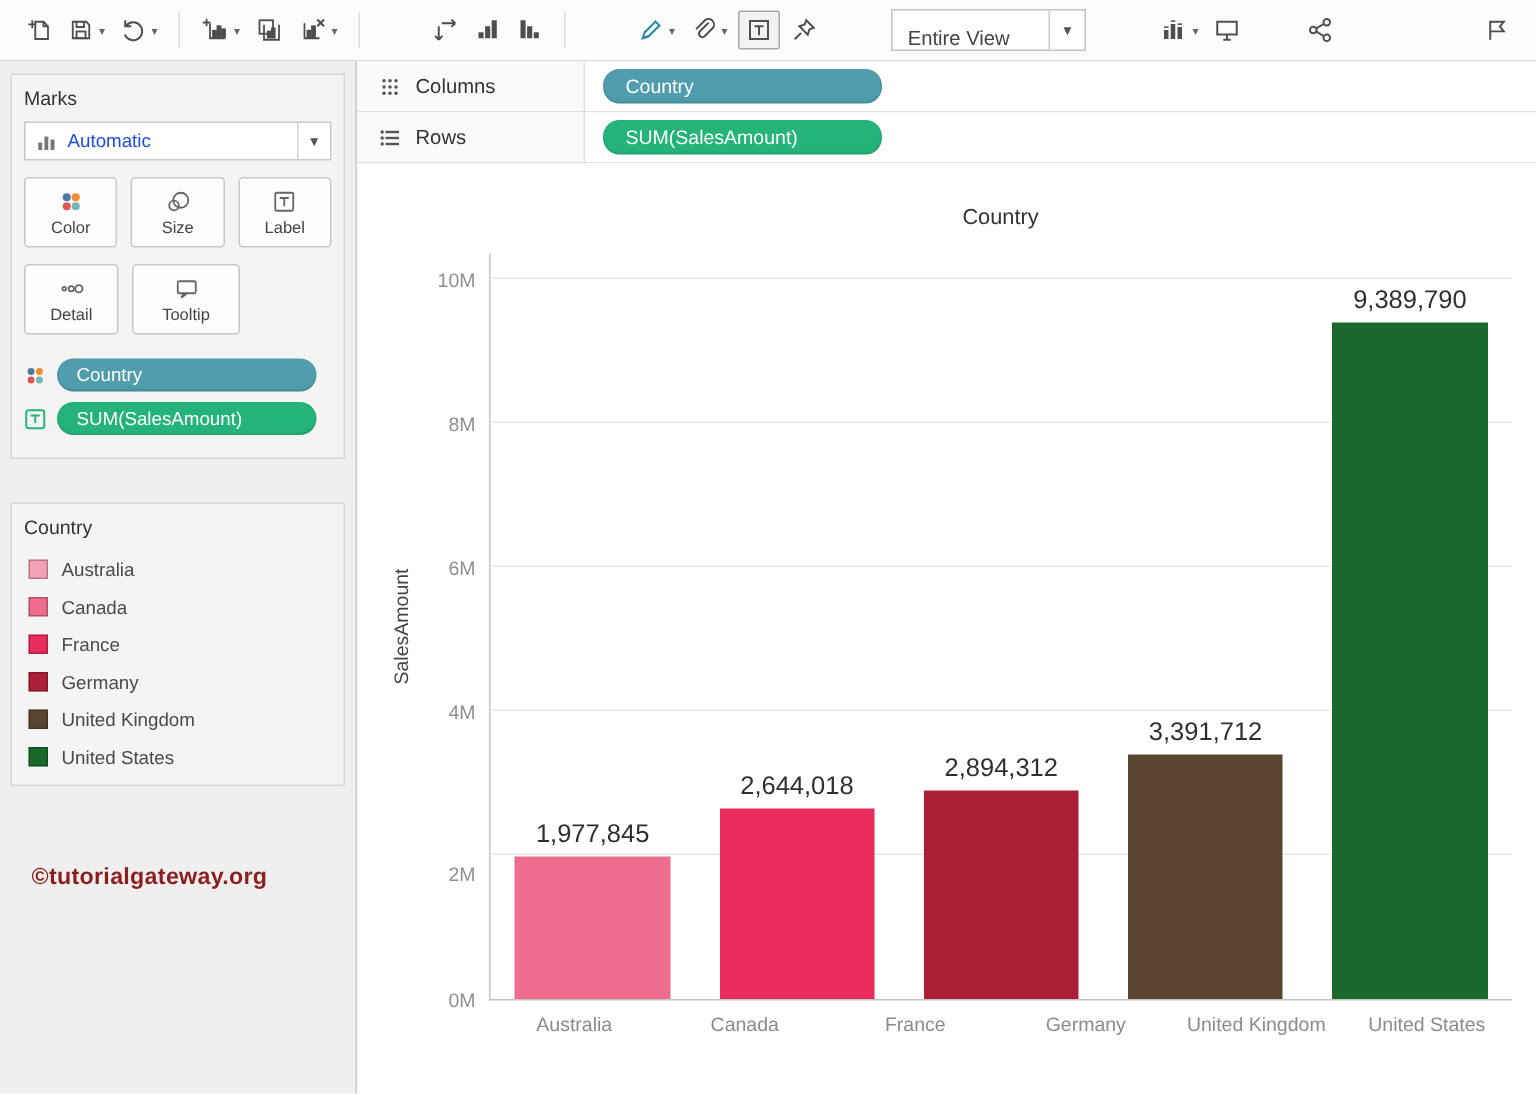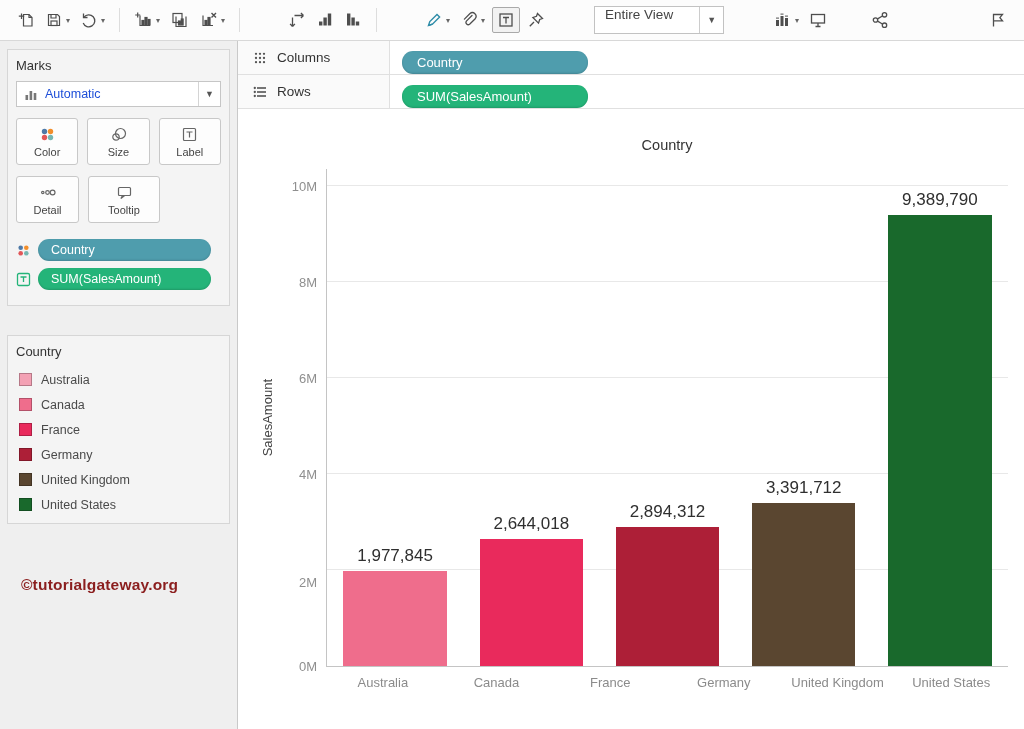--- a/index.html
+++ b/index.html
@@ -8,21 +8,21 @@
   .app { width: 1024px; height: 729px; display: flex; flex-direction: column; }
 
   
   .toolbar { height: 41px; background: #fcfcfc; border-bottom: 1px solid #d8d8d8; display: flex; align-items: center; padding: 0 12px; flex-shrink: 0; }
   .tb-btn { display: flex; align-items: center; padding: 4px 3px; margin: 0 2px; border-radius: 2px; cursor: default; }
   .tb-btn svg { display: block; }
   .tb-caret { font-size: 8px; color: #666; margin-left: 3px; }
   .tb-divider { width: 1px; height: 24px; background: #ddd; margin: 0 9px; }
   .tb-space { width: 34px; }
   .tb-active { border: 1px solid #a9a9a9; background: #f2f2f2; padding: 3px 4px; }
-  .tb-select { display: flex; align-items: flex-start; border: 1px solid #c2c2c2; background: #fff; height: 28px; margin: 0 10px; font-size: 13.5px; color: #444; }
+  .tb-select { display: flex; align-items: flex-end; border: 1px solid #c2c2c2; background: #fff; height: 28px; margin: 0 10px; font-size: 13.5px; color: #444; }
   .tb-select .sel-text { padding: 0 26px 0 10px; }
   .tb-select .sel-caret { border-left: 1px solid #ccc; height: 100%; display: flex; align-items: center; padding: 0 7px; color: #555; font-size: 9px; }
 
   
   .body { flex: 1; display: flex; min-height: 0; }
 
   
   .sidebar { width: 238px; background: #efefef; border-right: 1px solid #c9c9c9; padding: 8px 7px; flex-shrink: 0; }
   .card { background: #f4f4f4; border: 1px solid #d6d6d6; padding: 8px; }
   .card-title { font-size: 13px; color: #333; margin-bottom: 8px; }
@@ -39,21 +39,21 @@
   .pill-dimension { background: var(--dimension-pill, #4f9dad); }
   .pill-measure { background: var(--measure-pill, #24b479); }
   .legend-card { padding-bottom: 6px; }
   .legend-item { display: flex; align-items: center; height: 25px; padding-left: 3px; }
   .legend-swatch { width: 13px; height: 13px; display: inline-block; border: 1px solid rgba(0,0,0,0.25); flex-shrink: 0; }
   .legend-label { font-size: 12.5px; color: #4a4a4a; margin-left: 9px; }
   .watermark { margin-top: 52px; margin-left: 14px; font-size: 15.5px; font-weight: bold; color: var(--watermark, #8b1e1e); letter-spacing: 0.2px; }
 
   
   .main { flex: 1; display: flex; flex-direction: column; background: #fff; min-width: 0; }
-  .shelf { height: 34px; display: flex; align-items: flex-end; border-bottom: 1px solid #e0e0e0; background: #fff; flex-shrink: 0; }
+  .shelf { height: 34px; display: flex; align-items: center; border-bottom: 1px solid #e0e0e0; background: #fff; flex-shrink: 0; }
   .shelf-label { width: 152px; height: 100%; display: flex; align-items: center; gap: 9px; padding-left: 14px; border-right: 1px solid #e0e0e0; background: #fafafa; }
   .shelf-label .sl-text { font-size: 13.5px; color: #333; }
   .shelf-pill { margin-left: 12px; height: 23px; width: 186px; border-radius: 11px; color: #fff; font-size: 13px; display: flex; align-items: center; padding-left: 15px; box-shadow: inset 0 -1px 2px rgba(0,0,0,0.15); }
 
   
   .chart-area { flex: 1; padding: 26px 0 0 16px; background: #fff; }
   .chart-grid { display: grid; grid-template-columns: 26px 46px 1fr 16px; grid-template-rows: 34px 498px auto; }
   .chart-title { grid-column: 3; grid-row: 1; text-align: center; font-size: 14.5px; color: #333; padding-top: 2px; }
   .ylabel-col { grid-column: 1; grid-row: 2; display: flex; align-items: center; justify-content: center; }
   .ylabel { writing-mode: vertical-rl; transform: rotate(180deg); font-size: 13px; color: #444; }

